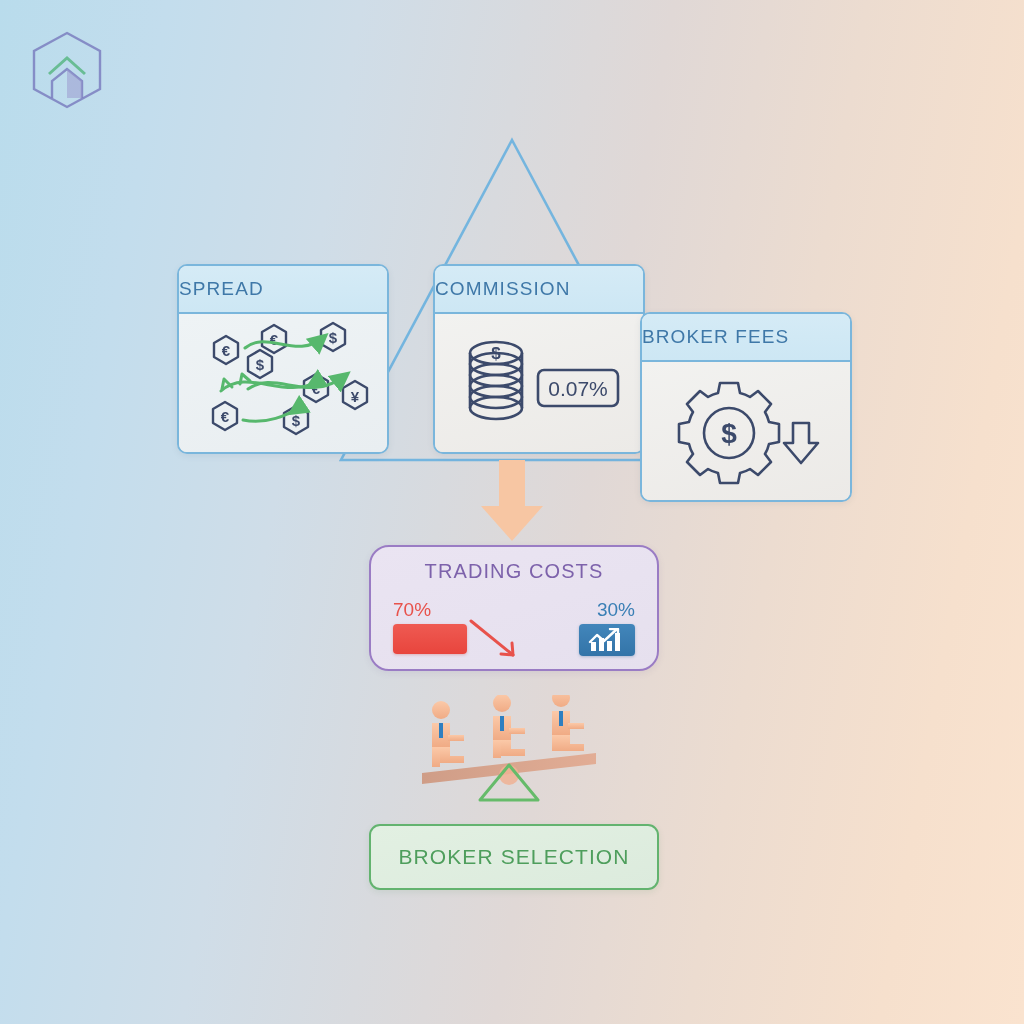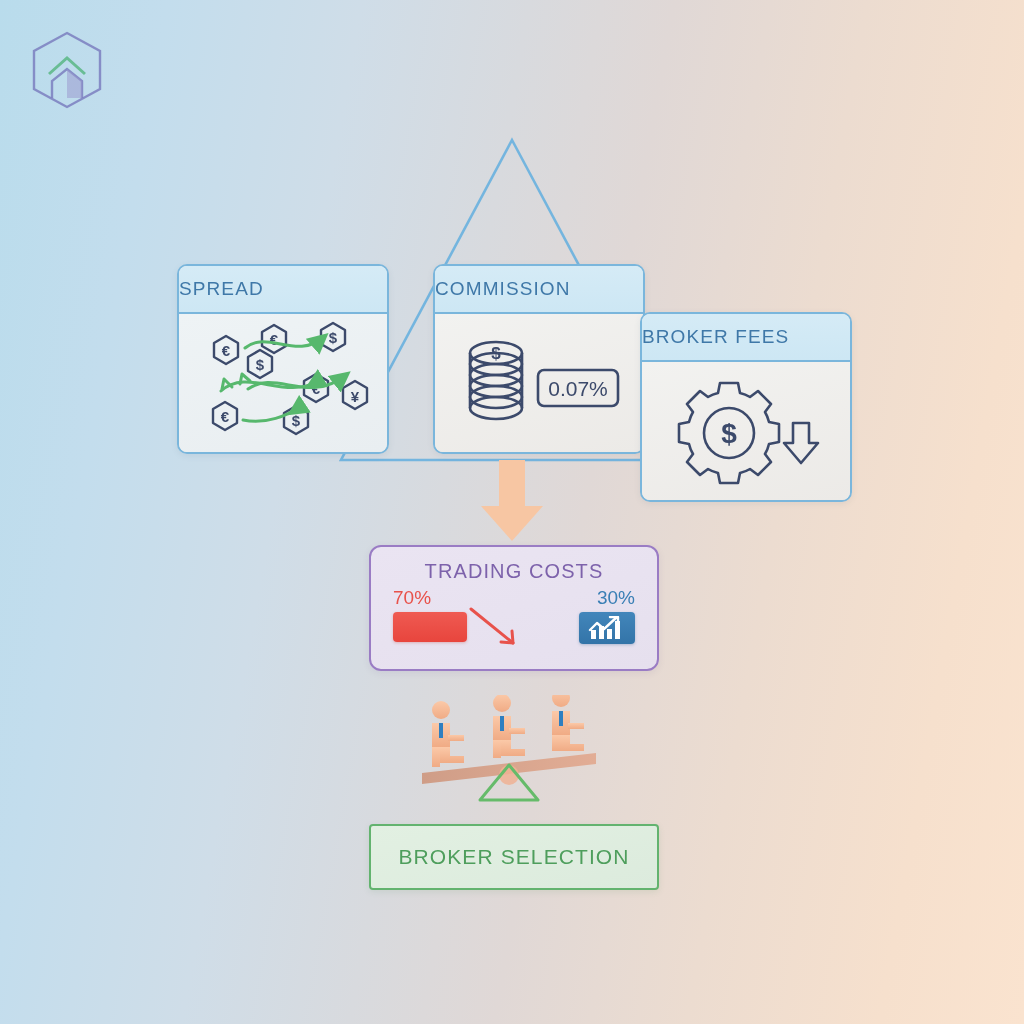--- a/index.html
+++ b/index.html
@@ -39,29 +39,29 @@
   .card-body{
     height:138px;display:flex;align-items:center;justify-content:center;
     background:linear-gradient(165deg,#f2f2f0 0%,#eceae7 100%);
   }
   .card.c1 .card-body{background:linear-gradient(165deg,#eef3f5 0%,#e9eef1 100%);}
   
   .down-arrow{position:absolute;left:478px;top:460px;width:68px;height:82px;}
   
   .tc-box{
     position:absolute;left:369px;top:545px;width:286px;height:122px;
-    border:2px solid #9a7cc4;border-radius:12px;
+    border:2px solid #9a7cc4;border-radius:20px;
     background:linear-gradient(165deg,#eae4f2 0%,#e6e0ee 100%);
     box-shadow:0 2px 7px rgba(100,80,140,.10);
   }
   .tc-title{
     text-align:center;margin-top:13px;color:#7d62ab;
     font-size:20px;letter-spacing:1.1px;
   }
-  .tc-row{position:relative;height:64px;margin-top:4px;padding-left:9px;}
+  .tc-row{position:relative;height:64px;margin-top:16px;padding-left:9px;}
   .tc-left{position:absolute;left:22px;top:0;}
   .tc-right{position:absolute;right:22px;top:0;text-align:right;}
   .pct-red{color:#e8524b;font-size:19px;line-height:22px;}
   .pct-blue{color:#3a7fb5;font-size:19px;line-height:22px;}
   .red-bar{
     width:74px;height:30px;border-radius:4px;margin-top:3px;
     background:linear-gradient(180deg,#ef5a52 0%,#e8453d 100%);
     box-shadow:0 1px 3px rgba(200,60,50,.3);
   }
   .blue-chip{
@@ -69,21 +69,21 @@
     background:linear-gradient(180deg,#4286bb 0%,#3374a8 100%);
     display:flex;align-items:center;justify-content:center;
     box-shadow:0 1px 3px rgba(40,90,140,.3);
   }
   .diag-arrow{position:absolute;left:96px;top:18px;width:60px;height:44px;}
   
   .seesaw{position:absolute;left:418px;top:695px;width:190px;height:120px;}
   
   .bs-box{
     position:absolute;left:369px;top:824px;width:286px;height:62px;
-    border:2px solid #63b36f;border-radius:4px;
+    border:2px solid #63b36f;border-radius:11px;
     background:linear-gradient(165deg,#e2f0e2 0%,#dcebdd 100%);
     display:flex;align-items:center;justify-content:center;
     box-shadow:0 2px 6px rgba(70,140,80,.12);
   }
   .bs-box span{color:#4e9e5c;font-size:21px;letter-spacing:1.1px;}
 </style>
 </head>
 <body>
 
 <div id="canvas">

